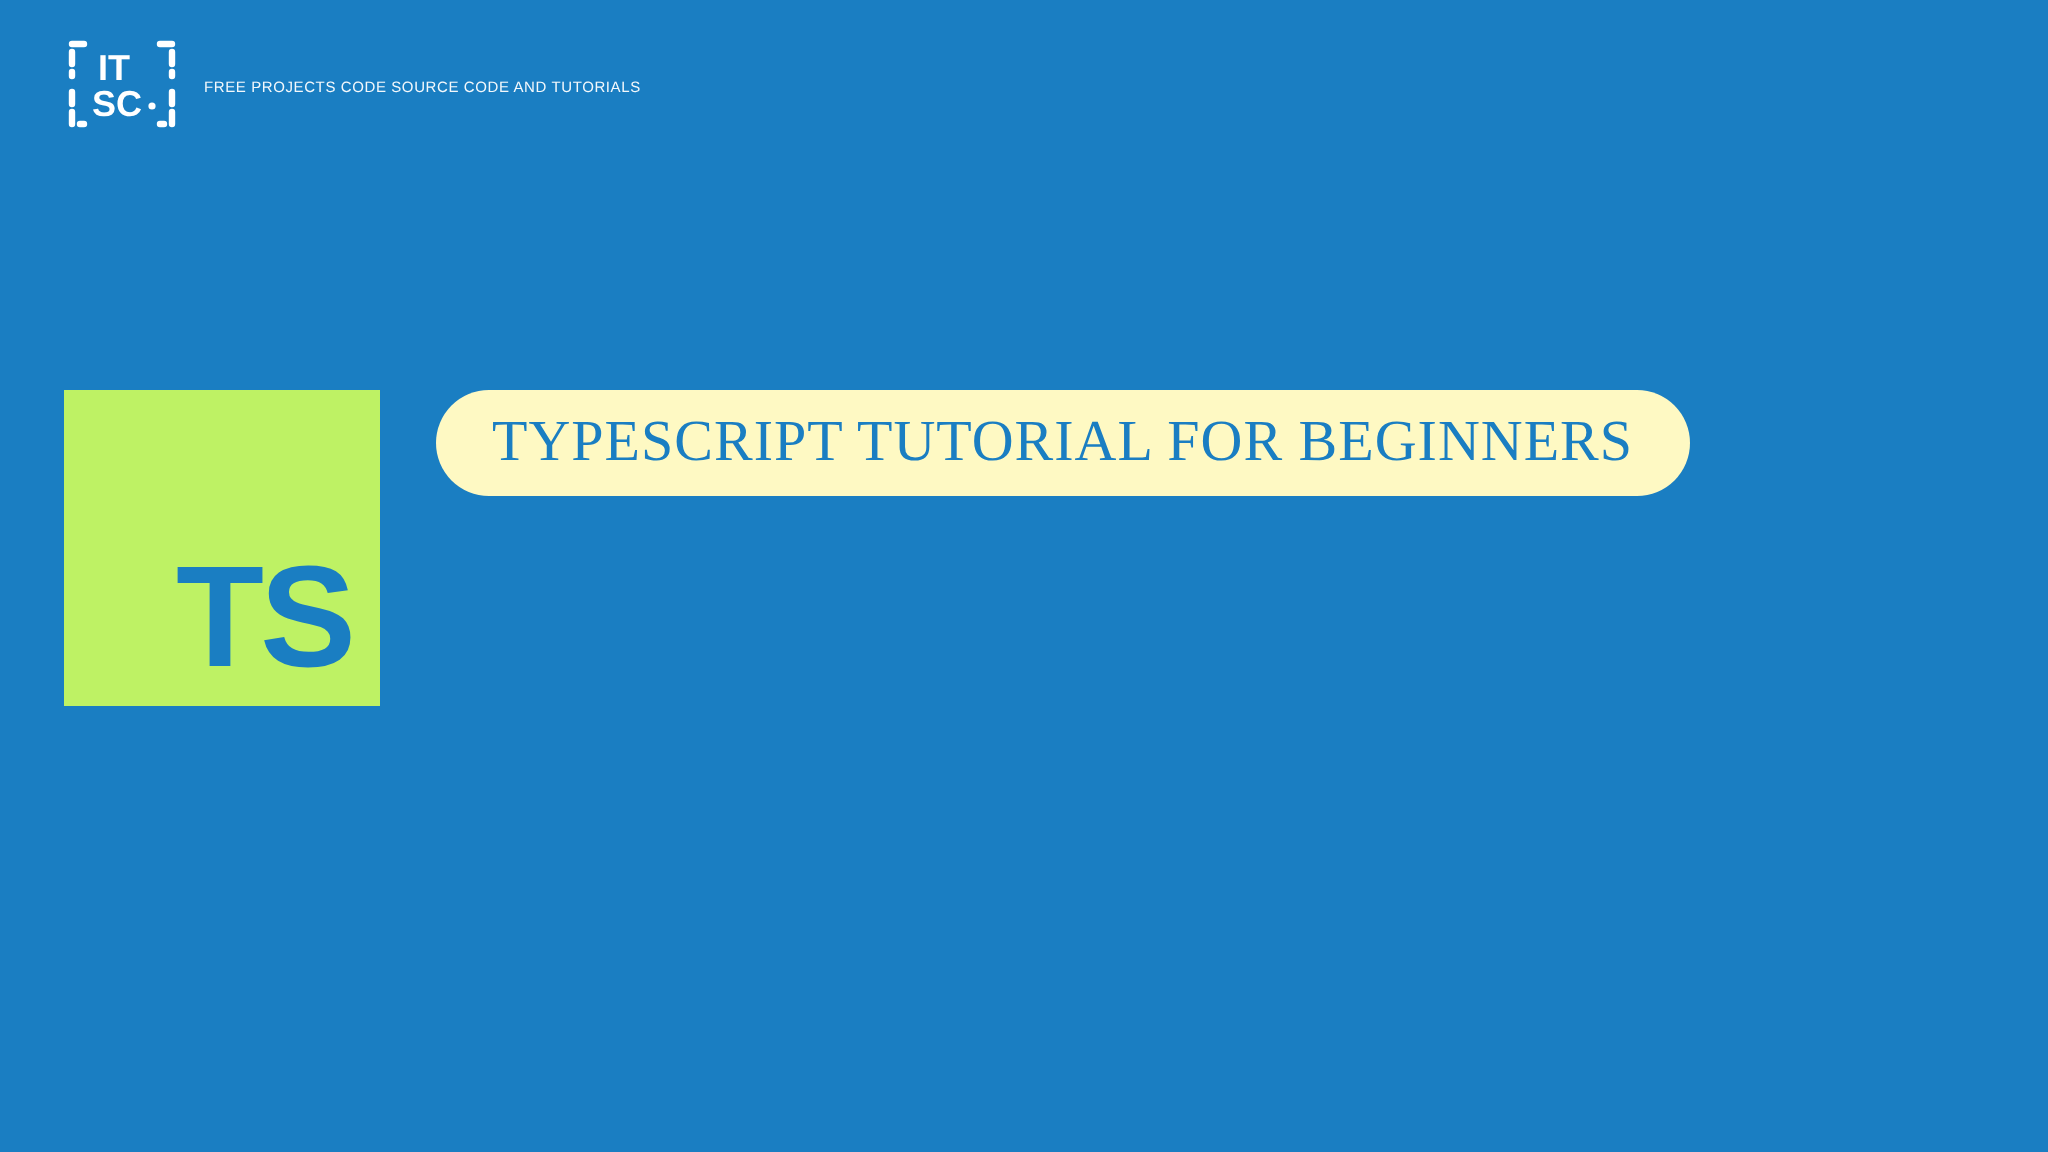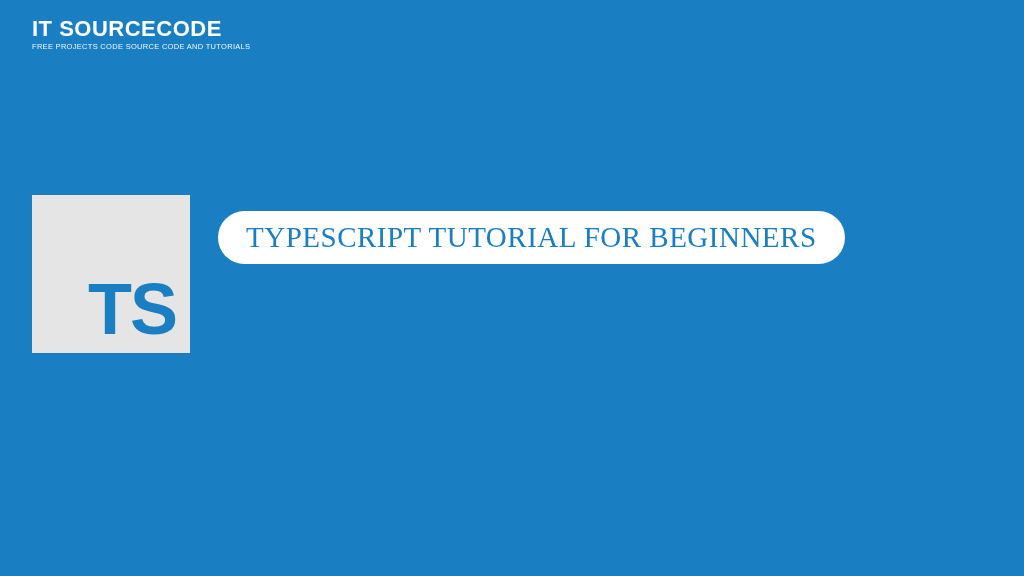--- a/index.html
+++ b/index.html
@@ -55,21 +55,21 @@
       position: absolute;
       top: 195px;
       left: 32px;
       display: flex;
       align-items: flex-start;
       gap: 28px;
     }
     .ts-badge {
       width: 158px;
       height: 158px;
-      background: #e5e5e5;
+      background: #bef264;
       position: relative;
       flex-shrink: 0;
     }
     .ts-badge-text {
       position: absolute;
       bottom: 8px;
       right: 14px;
       color: #1a7ec2;
       font-family: Arial, Helvetica, sans-serif;
       font-weight: 900;
@@ -86,41 +86,50 @@
       color: #ffffff;
       font-family: Georgia, 'Times New Roman', serif;
       font-size: 62px;
       line-height: 1.05;
       font-weight: 400;
     }
     .main-title .bold {
       font-weight: 700;
     }
     .subtitle-pill {
-      background: #ffffff;
+      background: #fef9c3;
       border-radius: 999px;
       padding: 10px 28px;
       display: inline-block;
       align-self: flex-start;
-      margin-top: 16px;
     }
     .subtitle-text {
       color: #1a7ec2;
       font-family: Georgia, 'Times New Roman', serif;
       font-size: 29px;
       letter-spacing: 0.5px;
       font-weight: 400;
     }
   </style>
 </head>
 <body>
 
 <div class="header-logo">
+  <div class="logo-icon">
+    <svg viewBox="0 0 58 48" fill="none" stroke="#ffffff" stroke-width="3.2" stroke-linecap="round">
+      <path d="M 10 4 L 4 4 L 4 20" stroke-dasharray="6 4"></path>
+      <path d="M 4 28 L 4 44 L 10 44" stroke-dasharray="6 4"></path>
+      <path d="M 48 4 L 54 4 L 54 20" stroke-dasharray="6 4"></path>
+      <path d="M 54 28 L 54 44 L 48 44" stroke-dasharray="6 4"></path>
+      <text x="17" y="22" font-family="Arial" font-size="18" font-weight="900" fill="#ffffff" stroke="none">IT</text>
+      <text x="14" y="40" font-family="Arial" font-size="18" font-weight="900" fill="#ffffff" stroke="none">SC</text>
+      <circle cx="44" cy="35" r="1.8" fill="#ffffff" stroke="none"></circle>
+    </svg>
+  </div>
   <div class="logo-text">
-    <div class="logo-title">IT SOURCECODE</div>
     <div class="logo-tagline">FREE PROJECTS CODE SOURCE CODE AND TUTORIALS</div>
   </div>
 </div>
 
 <div class="main-content">
   <div class="ts-badge">
     <div class="ts-badge-text">TS</div>
   </div>
   <div class="title-block">
     <div class="subtitle-pill">

